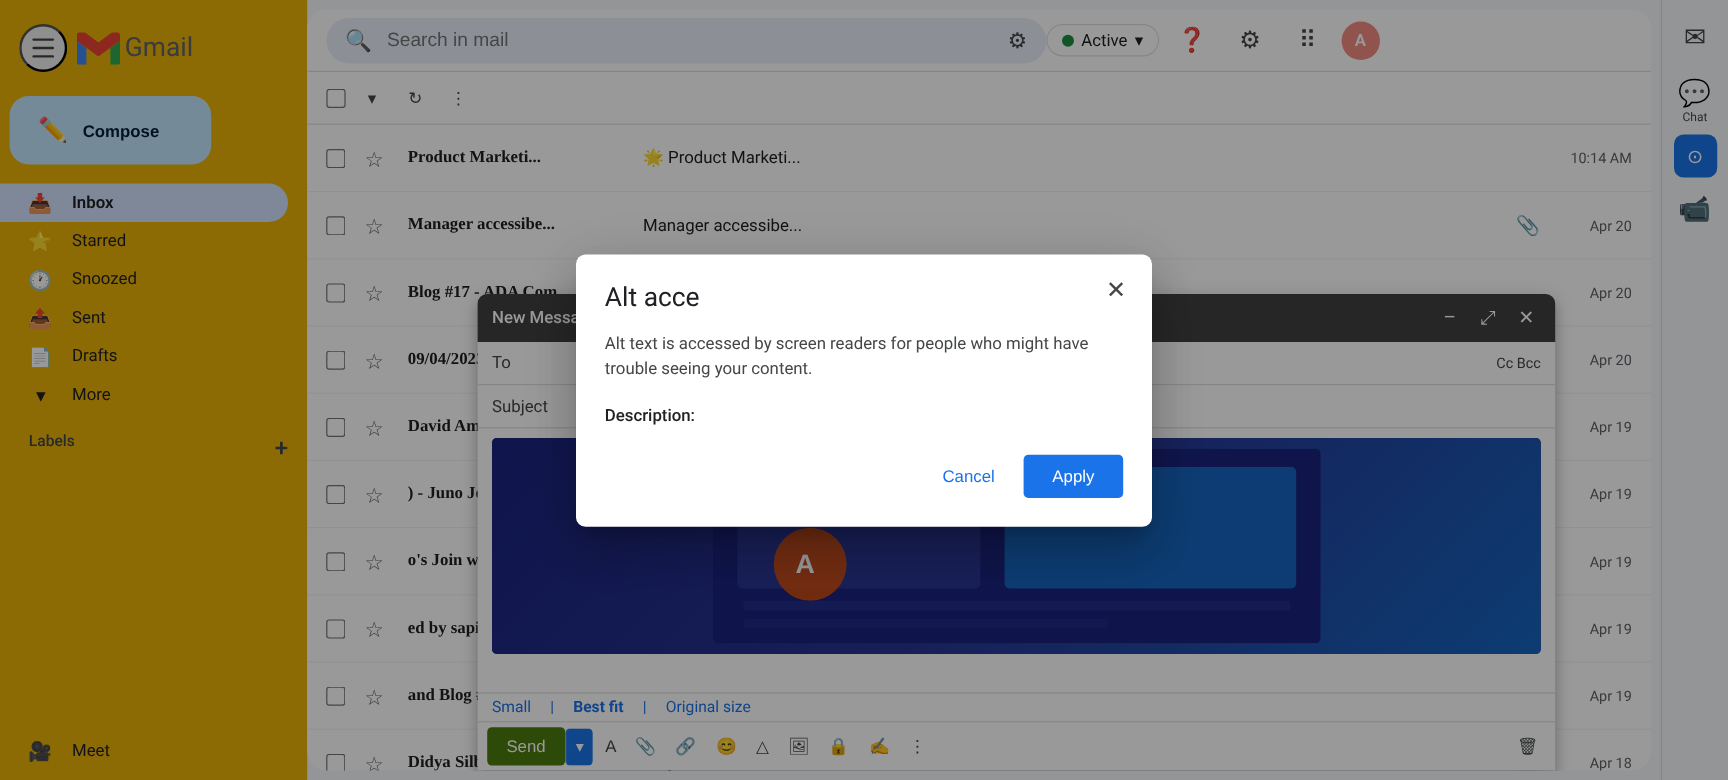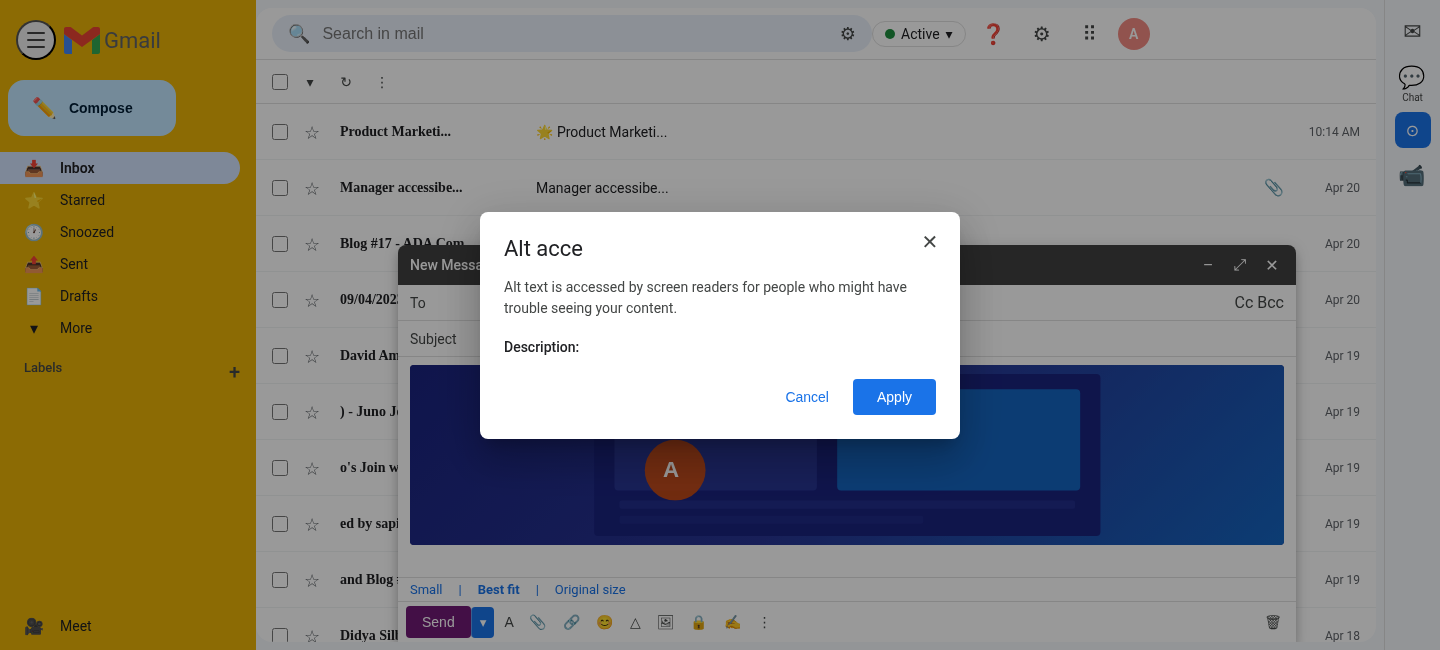--- a/index.html
+++ b/index.html
@@ -59,29 +59,29 @@
 
     
     .compose-window { position: absolute; bottom: 0; right: 80px; width: 898px; background: #fff; border-radius: 8px 8px 0 0; box-shadow: 0 8px 10px 1px rgba(0,0,0,.14), 0 3px 14px 2px rgba(0,0,0,.12), 0 5px 5px -3px rgba(0,0,0,.2); z-index: 10; }
     .compose-header { background: #404040; color: #fff; padding: 8px 12px; border-radius: 8px 8px 0 0; display: flex; align-items: center; justify-content: space-between; height: 40px; }
     .compose-title { font-size: 14px; font-weight: 500; }
     .compose-header-actions { display: flex; gap: 8px; }
     .compose-header-btn { background: transparent; border: none; color: #fff; cursor: pointer; font-size: 16px; width: 24px; height: 24px; display: flex; align-items: center; justify-content: center; border-radius: 50%; }
     .compose-field { display: flex; align-items: center; padding: 4px 12px; border-bottom: 1px solid #e0e0e0; height: 36px; font-size: 14px; }
     .compose-field-label { color: #444746; min-width: 30px; }
     .compose-field-input { border: none; outline: none; flex: 1; font-size: 14px; color: #202124; padding: 0 8px; }
-    .compose-cc-bcc { color: #444746; font-size: 16px; cursor: pointer; }
+    .compose-cc-bcc { color: #444746; font-size: 12px; cursor: pointer; }
     .compose-body { height: 220px; padding: 8px 12px; font-size: 14px; color: #202124; overflow: hidden; position: relative; }
     .compose-image { width: 100%; height: 180px; background: #1a237e; border-radius: 4px; overflow: hidden; display: flex; align-items: center; justify-content: center; }
     .compose-image-inner { background: linear-gradient(135deg, #1a237e 0%, #283593 50%, #1565c0 100%); width: 100%; height: 100%; display: flex; align-items: center; justify-content: center; position: relative; }
     .compose-footer-resize { display: flex; align-items: center; gap: 16px; padding: 4px 12px; border-top: 1px solid #e0e0e0; font-size: 13px; color: #1a73e8; }
     .compose-footer-resize span { cursor: pointer; }
     .compose-toolbar { display: flex; align-items: center; padding: 4px 8px; border-top: 1px solid #e0e0e0; gap: 4px; }
     .compose-toolbar-btn { background: transparent; border: none; cursor: pointer; padding: 6px; border-radius: 4px; color: #444746; font-size: 14px; display: flex; align-items: center; justify-content: center; }
-    .send-btn { background: #701a75; color: #fff; border: none; border-radius: 4px; padding: 8px 16px; font-size: 14px; font-weight: 500; cursor: pointer; display: flex; gap: 8px; }
+    .send-btn { background: #4d7c0f; color: #fff; border: none; border-radius: 4px; padding: 8px 16px; font-size: 14px; font-weight: 500; cursor: pointer; display: flex; gap: 8px; }
     .send-dropdown { background: #1a73e8; color: #fff; border: none; border-radius: 4px; padding: 8px; cursor: pointer; border-left: 1px solid rgba(255,255,255,0.3); }
     .compose-send-area { display: flex; align-items: center; gap: 0; }
 
     
     .modal-overlay { position: fixed; top: 0; left: 0; width: 100%; height: 100%; background: rgba(0,0,0,0.4); z-index: 100; display: flex; align-items: center; justify-content: center; }
     .modal { background: #fff; border-radius: 8px; width: 480px; padding: 24px; box-shadow: 0 11px 15px -7px rgba(0,0,0,.2), 0 24px 38px 3px rgba(0,0,0,.14), 0 9px 46px 8px rgba(0,0,0,.12); position: relative; }
     .modal-title { font-size: 22px; font-weight: 400; color: #202124; margin-bottom: 16px; }
     .modal-close { position: absolute; top: 12px; right: 12px; background: transparent; border: none; cursor: pointer; font-size: 20px; color: #444746; width: 36px; height: 36px; border-radius: 50%; display: flex; align-items: center; justify-content: center; }
     .modal-desc { font-size: 14px; color: #444746; margin-bottom: 20px; line-height: 1.5; }
     .description-label { font-size: 14px; color: #202124; font-weight: 500; margin-right: 8px; }

